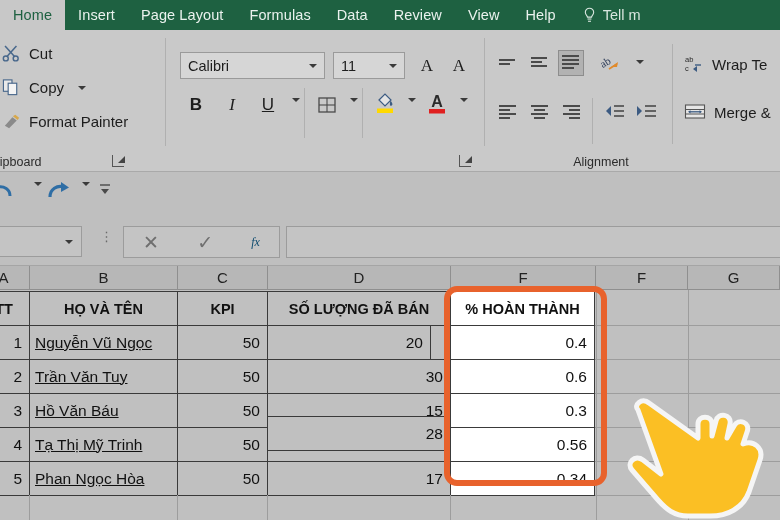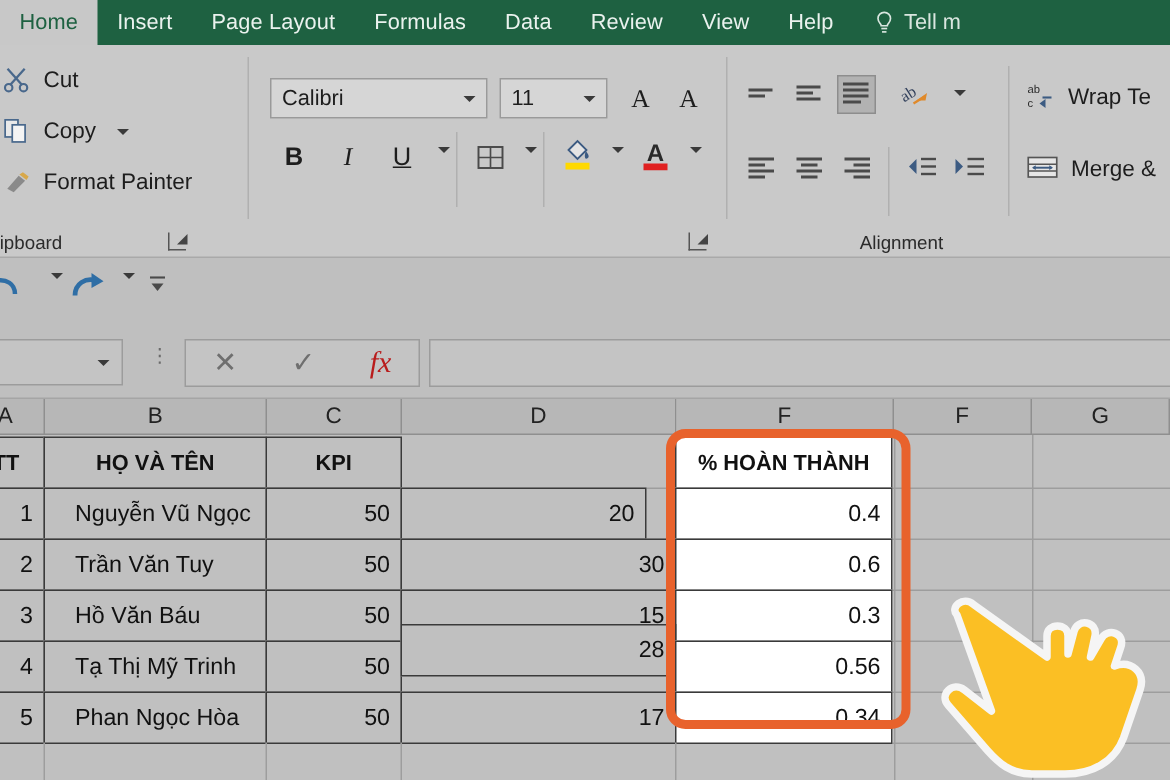--- a/index.html
+++ b/index.html
@@ -115,21 +115,21 @@
   .dots3 {
     position: absolute; left: 100px; top: 16px;
     width: 3px; color: #6a6a6a; font-size: 13px; line-height: 5px; text-align: center;
   }
   .fbtns {
     position: absolute; left: 123px; top: 8px; width: 157px; height: 32px;
     background: #c4c4c4; border: 1px solid #9c9c9c;
     display: flex; align-items: center; justify-content: space-around;
   }
   .fb-x, .fb-check, .fb-fx { color: #6f6f6f; font-size: 19px; }
-  .fb-fx { font-family: "Liberation Serif", serif; font-style: italic; color: #b91c1c; font-size: 20px; }
+  .fb-fx { font-family: "Liberation Serif", serif; font-style: italic; color: #0c4a6e; font-size: 12px; }
   .inputzone {
     position: absolute; left: 286px; top: 8px; right: -2px; height: 32px;
     background: #c4c4c4; border: 1px solid #9c9c9c;
   }
 
   
   .sheet { position: absolute; left: 0; top: 266px; width: 780px; height: 254px; background: #c0c0c0; }
   .colhdr {
     position: absolute; top: 0; height: 24px; background: #b7b7b7;
     border-right: 1px solid #8f8f8f; border-bottom: 1px solid #8f8f8f;
@@ -139,21 +139,21 @@
   .gridline-v { position: absolute; top: 24px; bottom: 0; width: 1px; background: #9d9d9d; }
   .gridline-h { position: absolute; left: 0; right: 0; height: 1px; background: #9d9d9d; }
 
   .cell {
     position: absolute; display: flex; align-items: center;
     font-size: 15.5px; color: #111; overflow: hidden; white-space: nowrap;
   }
   .cell.bordered { border: 1px solid #3a3a3a; background: #c0c0c0; }
   .cell.hdrrow { font-weight: bold; justify-content: center; font-size: 14.5px; }
   .cell.num { justify-content: flex-end; padding-right: 7px; }
-  .cell.txt { justify-content: flex-start; padding-left: 20px; }
+  .cell.txt { justify-content: flex-start; padding-left: 5px; text-decoration: underline; }
   .cell.white { background: #ffffff; }
 
   
   .hl {
     position: absolute; border: 6px solid #e8622c; border-radius: 13px;
     pointer-events: none;
   }
 
   
   .hand { position: absolute; }
@@ -457,20 +457,23 @@
     <div class="gridline-h" style="top:229px;"></div>
 
     <div class="cell bordered hdrrow" style="left:-22px; top:25px; width:52px;  height:35px;">
         <span>TT</span>
       </div>
     <div class="cell bordered hdrrow" style="left:177px; top:25px; width:91px;  height:35px;">
         <span>KPI</span>
       </div>
     <div class="cell bordered hdrrow" style="left:29px;  top:25px; width:149px; height:35px;">
         <span>HỌ VÀ TÊN</span>
+      </div>
+    <div class="cell bordered hdrrow" style="left:267px; top:25px; width:184px; height:35px;">
+        <span>SỐ LƯỢNG ĐÃ BÁN</span>
       </div>
     <div class="cell bordered hdrrow white" style="left:450px; top:25px; width:145px; height:35px;">
         <span>% HOÀN THÀNH</span>
       </div>
 
     <div class="colhdr" style="left:-22px; top:59px; width:52px; height:34px; border:none; background:transparent; justify-content:flex-end; padding-right:6px;">
         <span>1</span>
       </div>
     <div class="cell bordered num" style="left:-22px; top:59px; width:52px;  height:35px;">
         <span>1</span>

